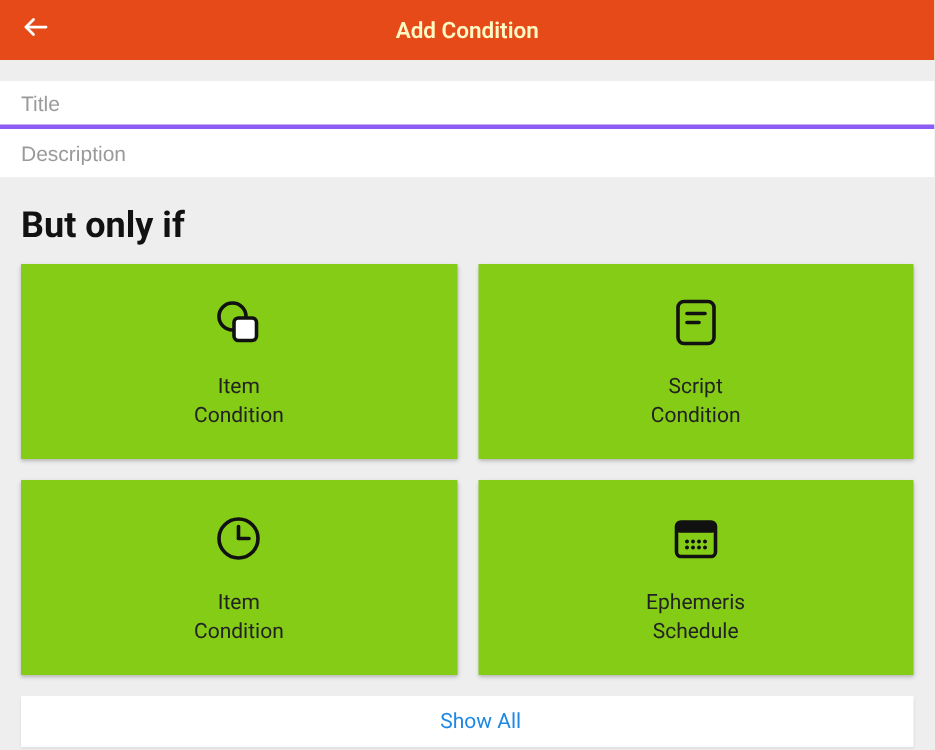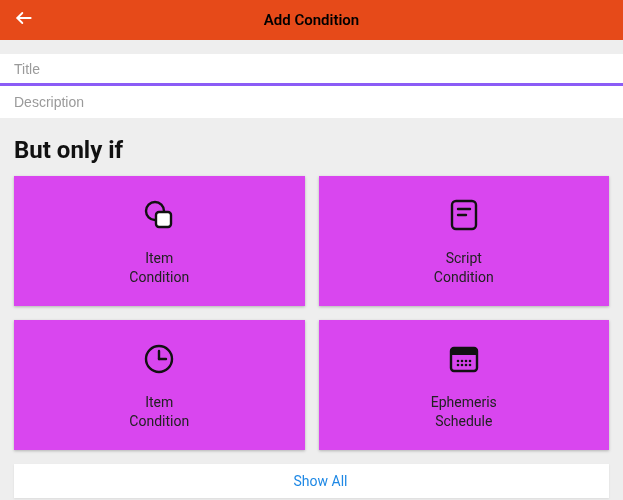--- a/index.html
+++ b/index.html
@@ -9,21 +9,21 @@
     font-family: -apple-system, BlinkMacSystemFont, "Segoe UI", Roboto, Helvetica, Arial, sans-serif;
     background: #eeeeee;
     overflow: hidden;
   }
   .header {
     background: #e64a19;
     height: 40px;
     display: flex;
     align-items: center;
     position: relative;
-    color: #000000;
+    color: #fef9c3;
   }
   .back-btn {
     position: absolute;
     left: 14px;
     top: 0;
     bottom: 0;
     display: flex;
     align-items: center;
     cursor: pointer;
   }
@@ -62,21 +62,21 @@
     color: #111;
     padding: 18px 26px 12px 14px;
   }
   .card-grid {
     display: grid;
     grid-template-columns: 1fr 1fr;
     gap: 14px;
     padding: 0 14px;
   }
   .card {
-    background: #d946ef;
+    background: #84cc16;
     height: 130px;
     display: flex;
     flex-direction: column;
     align-items: center;
     justify-content: center;
     box-shadow: 0 1px 3px rgba(0,0,0,0.18), 0 1px 2px rgba(0,0,0,0.08);
     cursor: pointer;
   }
   .card-icon {
     height: 40px;

